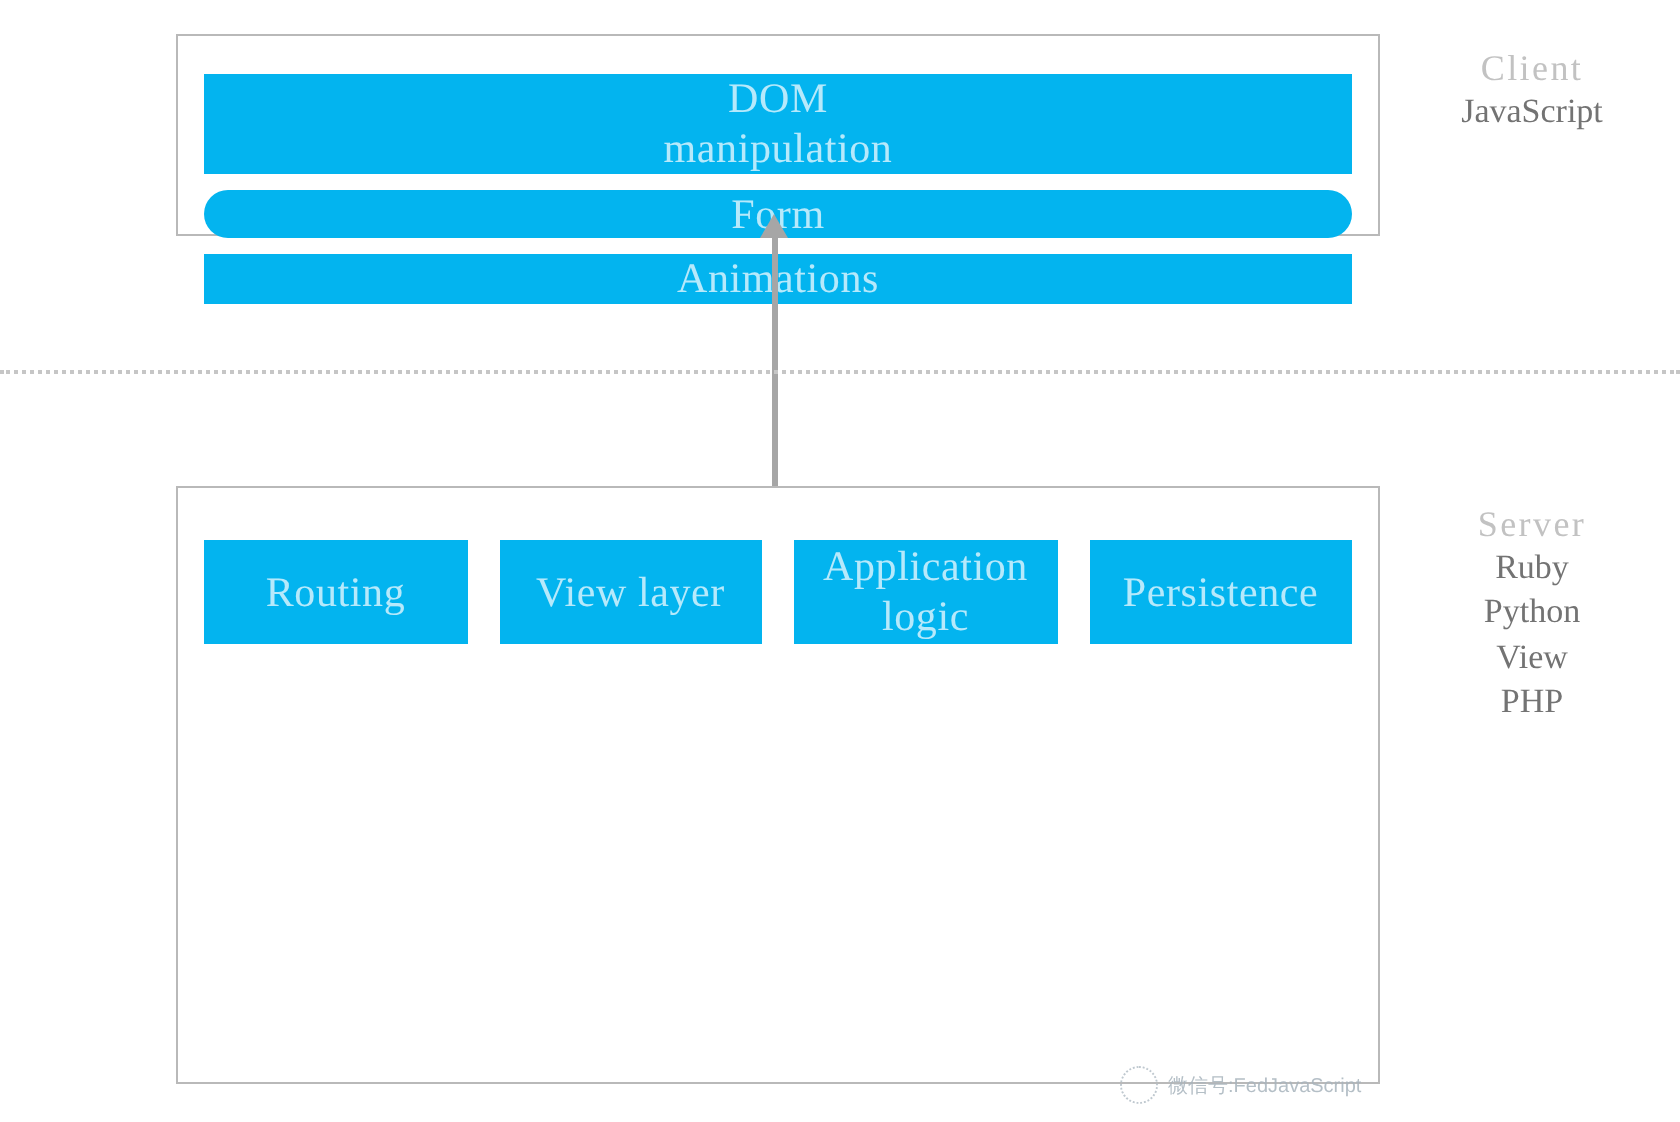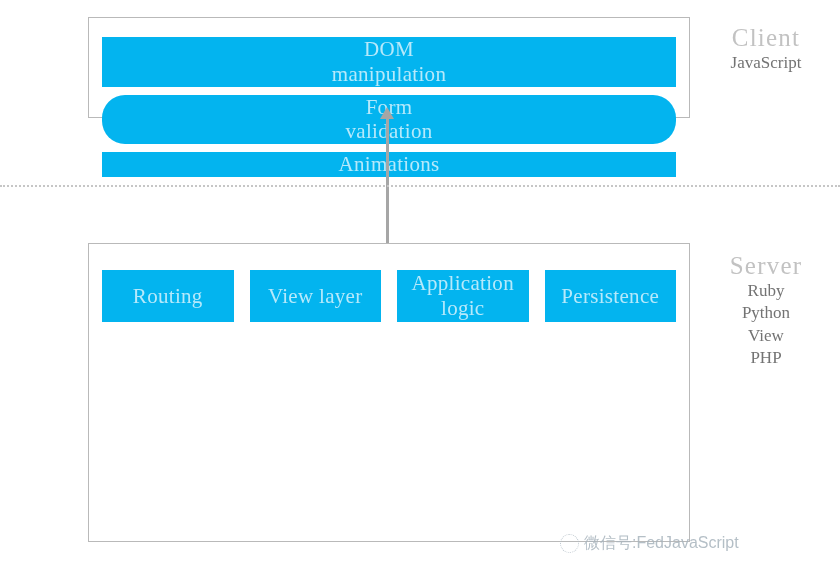--- a/index.html
+++ b/index.html
@@ -121,21 +121,21 @@
     border-top: 2px dotted #c6c6c6;
   }
 
   
   .side-label {
     position: absolute;
     text-align: center;
     color: #c2c2c2;
   }
   .side-title {
-    font-size: 25px;
+    font-size: 18px;
     letter-spacing: 1.2px;
     color: #c2c2c2;
     white-space: nowrap;
   }
   .side-sub {
     font-size: 17px;
     color: #737373;
     white-space: nowrap;
     line-height: 1.32;
   }
@@ -153,21 +153,21 @@
   
   #watermark {
     position: absolute;
     left: 560px;
     top: 533px;
     display: flex;
     align-items: center;
     gap: 5px;
     color: #a8b4bd;
     font-family: "Liberation Sans", "DejaVu Sans", sans-serif;
-    font-size: 16px;
+    font-size: 10px;
     white-space: nowrap;
     opacity: 0.85;
   }
   #watermark-logo {
     width: 17px;
     height: 17px;
     border: 1px dotted #b4bfc7;
     border-radius: 50%;
     flex: none;
   }
@@ -177,21 +177,21 @@
 
 <div id="canvas">
 
   <div id="client-box" class="tier-box"></div>
 
   <div id="client-row">
     <div class="blue-block wide">
       <span><span>DOM</span><br><span>manipulation</span></span>
     </div>
     <div class="blue-block mid">
-      <span><span>Form</span><br><span>validation</span></span>
+      <span><span>Form</span><br></span>
     </div>
     <div class="blue-block narrow">
       <span>Animations</span>
     </div>
   </div>
 
   <div id="client-label" class="side-label">
     <div class="side-title">Client</div>
     <div class="side-sub">JavaScript</div>
   </div>

